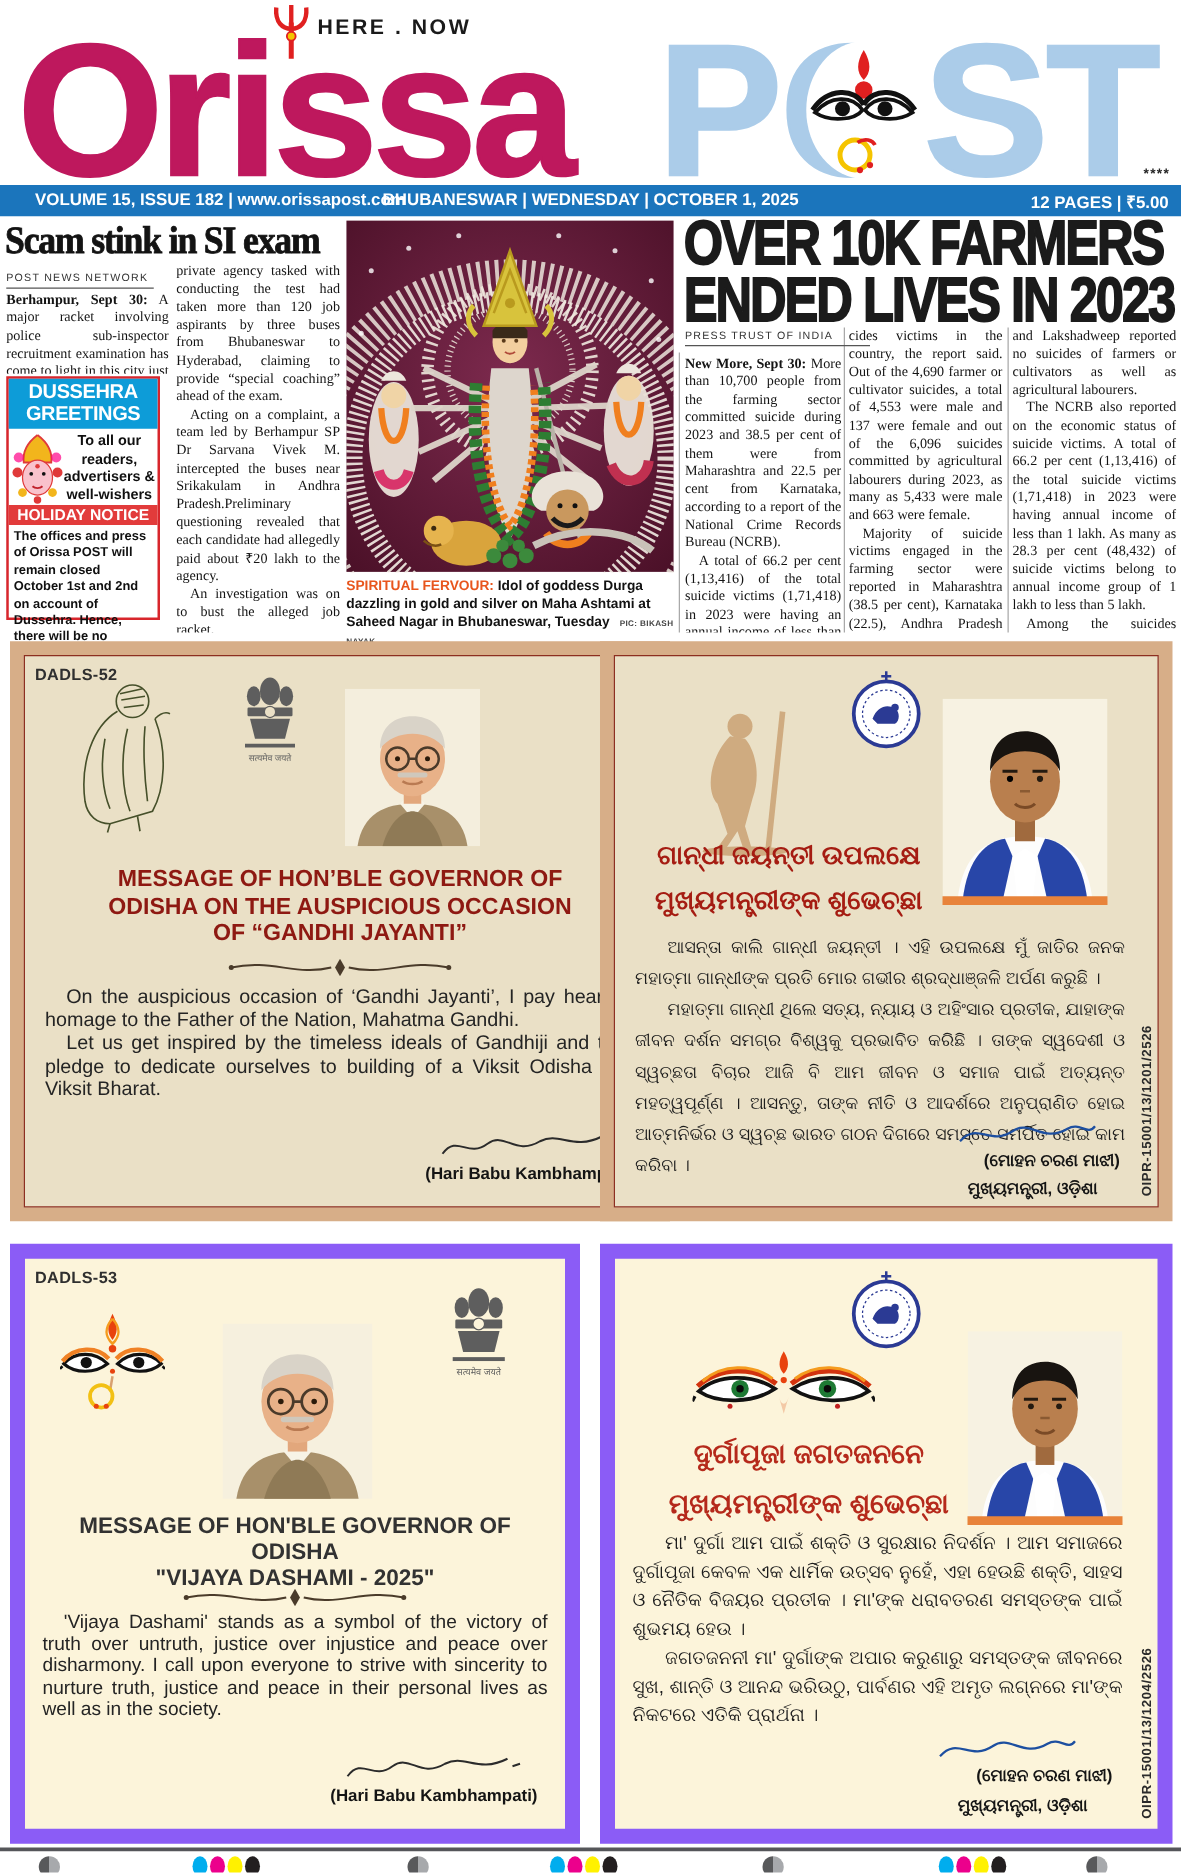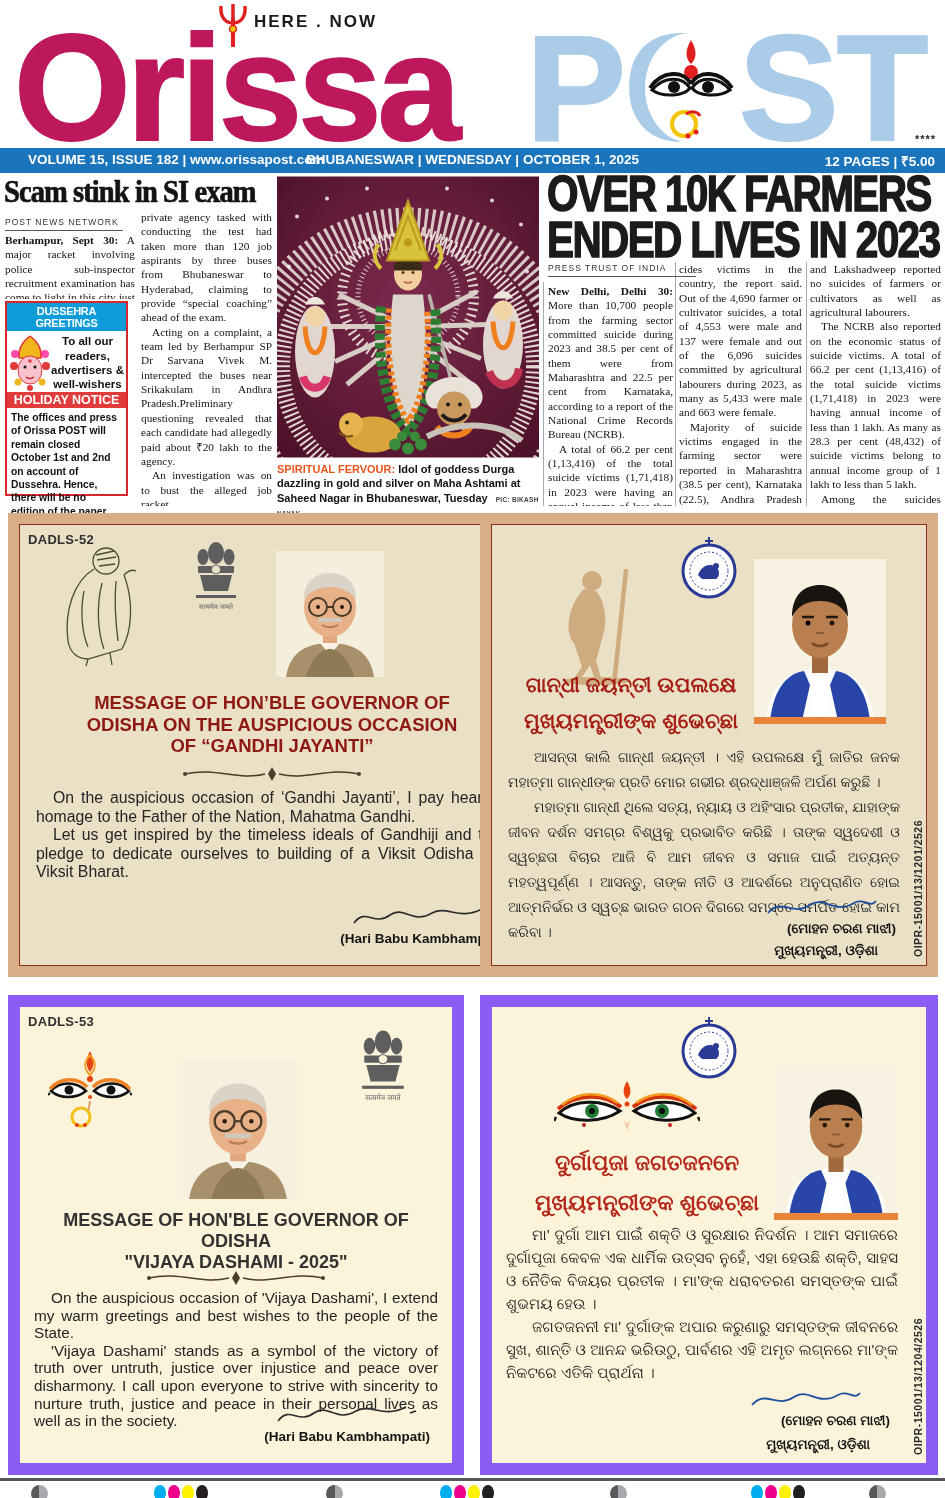--- a/index.html
+++ b/index.html
@@ -31,21 +31,21 @@
       text-align:justify;color:#141414;}
   .newscol p{margin:0;}
   .newscol p+p{text-indent:11px;}
   .dateline{font-weight:700;}
   .col-scam1{left:5px;top:233px;width:130px;height:66px;overflow:hidden;}
   .col-scam2{left:141px;top:210px;width:131px;height:296px;overflow:hidden;}
 
   
   .dussehra{left:5px;top:301px;width:123px;height:195px;border:2px solid #d8262c;background:#fff;
       box-sizing:border-box;}
-  .dg-head{background:#0d9cd8;color:#fff;font-weight:700;font-size:11px;text-align:center;
+  .dg-head{background:#0d9cd8;color:#fff;font-weight:700;font-size:16px;text-align:center;
       padding:2px 0;letter-spacing:-0.3px;}
   .dg-row{display:flex;align-items:center;padding:3px 2px 0 2px;justify-content:flex-end;}
   .dg-greet{flex:1;font-weight:700;font-size:11.5px;line-height:1.25;text-align:center;color:#101010;}
   .dg-notice{background:#e23b3b;color:#fff;font-weight:700;font-size:12.5px;text-align:center;
       padding:1px 0;}
   .dg-body{font-size:10.3px;line-height:1.3;font-weight:600;padding:3px 4px 0 4px;color:#101010;}
   .dg-editor{text-align:right;font-style:italic;font-weight:800;font-size:11px;padding:1px 5px 0 0;}
 
   
   .idol-photo{left:277px;top:176px;width:262px;height:282px;}
@@ -270,21 +270,21 @@
 <div class="abs vrule" style="left:543px;top:282px;height:224px"></div>
 <div class="abs vrule" style="left:675px;top:262px;height:244px"></div>
 <div class="abs vrule" style="left:806px;top:262px;height:244px"></div>
 
 <div class="abs farm-headline">
   <div>OVER 10K FARMERS</div>
   <div>ENDED LIVES IN 2023</div>
 </div>
 <div class="abs byline farm-byline">PRESS TRUST OF INDIA</div>
 <div class="abs newscol col-farm1">
-  <p><span class="dateline">New Delhi, Delhi 30:</span>
+  <p><span class="dateline">New More, Sept 30:</span>
      <span>More than 10,700 people from the farming sector committed suicide during 2023 and 38.5 per cent of them were from Maharashtra and 22.5 per cent from Karnataka, according to a report of the National Crime Records Bureau (NCRB).</span></p>
   <p>A total of 66.2 per cent (1,13,416) of the total suicide victims (1,71,418) in 2023 were having an annual income of less than ₹1 lakh.</p>
 
 </div>
 <div class="abs newscol col-farm2">
   <p>cides victims in the country, the report said. Out of the 4,690 farmer or cultivator suicides, a total of 4,553 were male and 137 were female and out of the 6,096 suicides committed by agricultural labourers during 2023, as many as 5,433 were male and 663 were female.</p>
   <p>Majority of suicide victims engaged in the farming sector were reported in Maharashtra (38.5 per cent), Karnataka (22.5), Andhra Pradesh (8.6), Madhya Pradesh (7.2) and Tamil Nadu (5.9 per cent).</p>
 
 </div>
 <div class="abs newscol col-farm3">
@@ -457,21 +457,20 @@
     <div>MESSAGE OF HON'BLE GOVERNOR OF ODISHA</div>
     <div>"VIJAYA DASHAMI - 2025"</div>
   </div>
   <svg class="abs" style="left:50%;transform:translateX(-50%);top:262px" width="190" height="18" viewBox="0 0 190 18">
     <path d="M8 9 C40 2 60 16 88 9 M182 9 C150 2 130 16 102 9" stroke="#4a3b2a" stroke-width="1.5" fill="none"></path>
     <path d="M95 2 L99 9 L95 16 L91 9 Z" fill="#4a3b2a"></path>
     <circle cx="8" cy="9" r="2" fill="#4a3b2a"></circle>
         <circle cx="182" cy="9" r="2" fill="#4a3b2a"></circle>
   </svg>
   <div class="abs ad-body ad3-body">
-    <p>On the auspicious occasion of 'Vijaya Dashami', I extend my warm greetings and best wishes to the people of the State.</p>
     <p>'Vijaya Dashami' stands as a symbol of the victory of truth over untruth, justice over injustice and peace over disharmony. I call upon everyone to strive with sincerity to nurture truth, justice and peace in their personal lives as well as in the society.</p>
   </div>
   <svg class="abs" style="right:30px;top:392px" width="150" height="30" viewBox="0 0 150 30">
     <path d="M6 22 C18 6 26 26 42 14 C56 4 64 24 84 12 C100 4 110 20 134 8 M138 14 L144 12" stroke="#2b2b2b" stroke-width="1.6" fill="none"></path>
   </svg>
   <div class="abs signatory" style="right:22px;top:422px">(Hari Babu Kambhampati)</div>
  </div>
 </div>
 
 <div class="abs ad4 adframe2">

